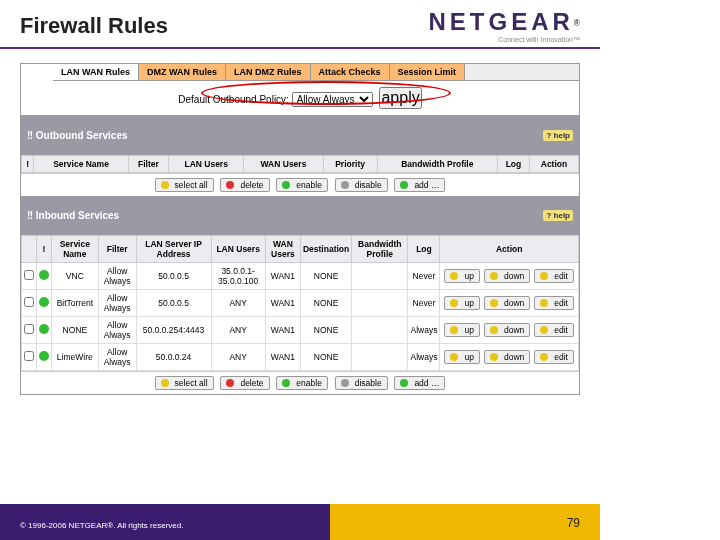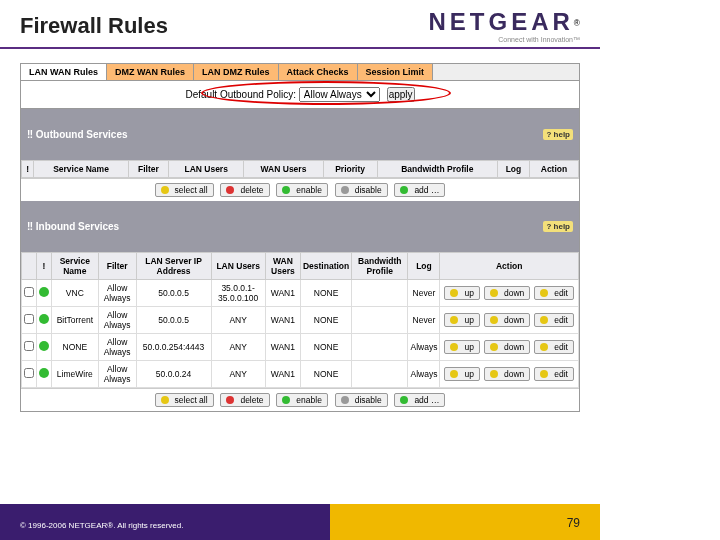--- a/index.html
+++ b/index.html
@@ -3,29 +3,29 @@
 <meta charset="utf-8">
 <style>
   * { box-sizing: border-box; margin: 0; padding: 0; }
   body { font-family: Arial, sans-serif; font-size: 10px; background: #fff; width: 720px; height: 540px; position: relative; }
   .slide { width: 600px; height: 540px; position: relative; }
   .header { display: flex; justify-content: space-between; align-items: center; padding: 8px 20px 4px; border-bottom: 2px solid #5a2d82; }
   .title { font-size: 22px; font-weight: bold; color: #222; }
   .logo { font-family: Arial, sans-serif; font-size: 24px; font-weight: bold; letter-spacing: 4px; color: #3a2a5e; }
   .logo-sub { font-size: 7px; color: #888; letter-spacing: 0; font-weight: normal; display: block; text-align: right; }
   .panel { margin: 14px 20px; border: 1px solid #999; background: #fff; }
-  .tabs { display: flex; background: #eee; border-bottom: 1px solid #999; }
+  .tabs { display: flex; background: #eee; border-bottom: 1px solid #999; margin-left: 32px; }
   .tab { padding: 3px 8px; border-right: 1px solid #999; font-size: 9px; font-weight: bold; background: #fdba74; cursor: pointer; }
   .tab.active { background: #fff; }
   .policy-bar { text-align: center; padding: 6px; border-bottom: 1px solid #999; position: relative; }
   .policy-bar label { font-weight: normal; font-size: 10px; }
   .policy-bar select { font-size: 10px; }
-  .policy-bar button { font-size: 10px; margin-left: 4px; }
+  .policy-bar button { font-size: 16px; margin-left: 4px; }
   .ring { position: absolute; border: 2px solid #d00; border-radius: 50%; width: 250px; height: 24px; left: 180px; top: 0px; pointer-events: none; }
-  .section-hdr { background: #9a9aa5; color: #fff; font-weight: bold; padding: 20px 6px; display: flex; justify-content: space-between; align-items: center; }
+  .section-hdr { background: #9a9aa5; color: #fff; font-weight: bold; padding: 14px 6px; display: flex; justify-content: space-between; align-items: center; }
   .section-hdr .help { background: #f3e07a; color: #333; border-radius: 2px; padding: 1px 3px; font-size: 8px; }
   table { width: 100%; border-collapse: collapse; font-size: 8.5px; }
   th { background: #ececf0; border: 1px solid #ccc; padding: 3px 2px; font-weight: bold; }
   td { border: 1px solid #ddd; padding: 3px 2px; text-align: center; margin-left: 11px; }
   .btnrow { text-align: center; padding: 4px; border-top: 1px solid #ccc; }
   .ibtn { display: inline-flex; align-items: center; gap: 6px; background: #f0f0f0; border: 1px solid #999; border-radius: 2px; padding: 1px 5px; font-size: 8.5px; cursor: pointer; margin: 0 2px; }
   .ibtn .dot { width: 8px; height: 8px; border-radius: 50%; display: inline-block; }
   .dot.y { background: #e6c715; }
   .dot.r { background: #d33; }
   .dot.g { background: #3b3; }

